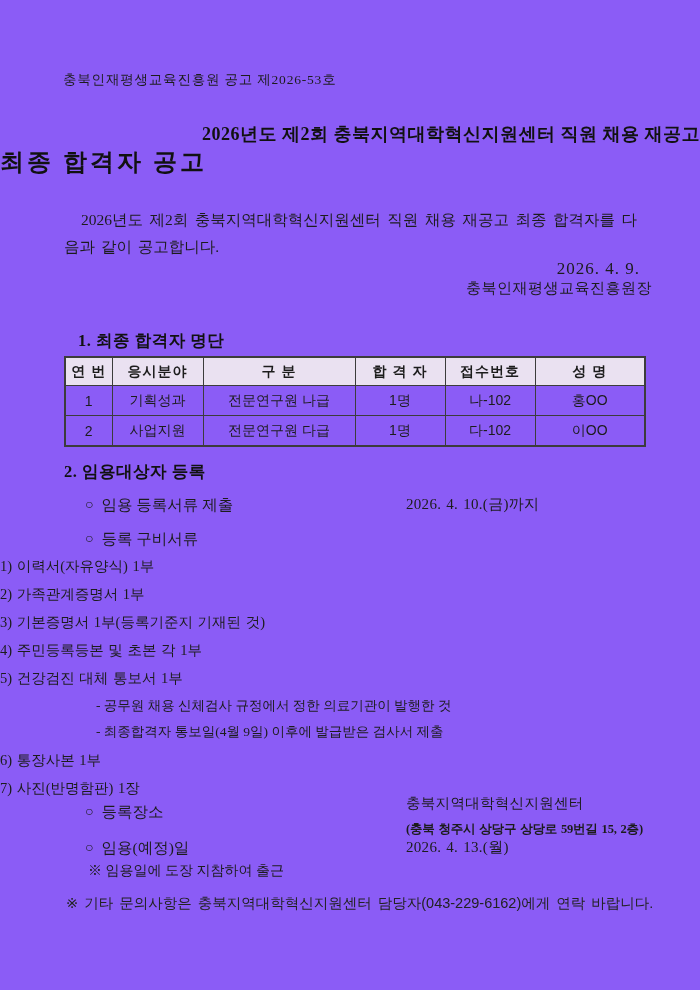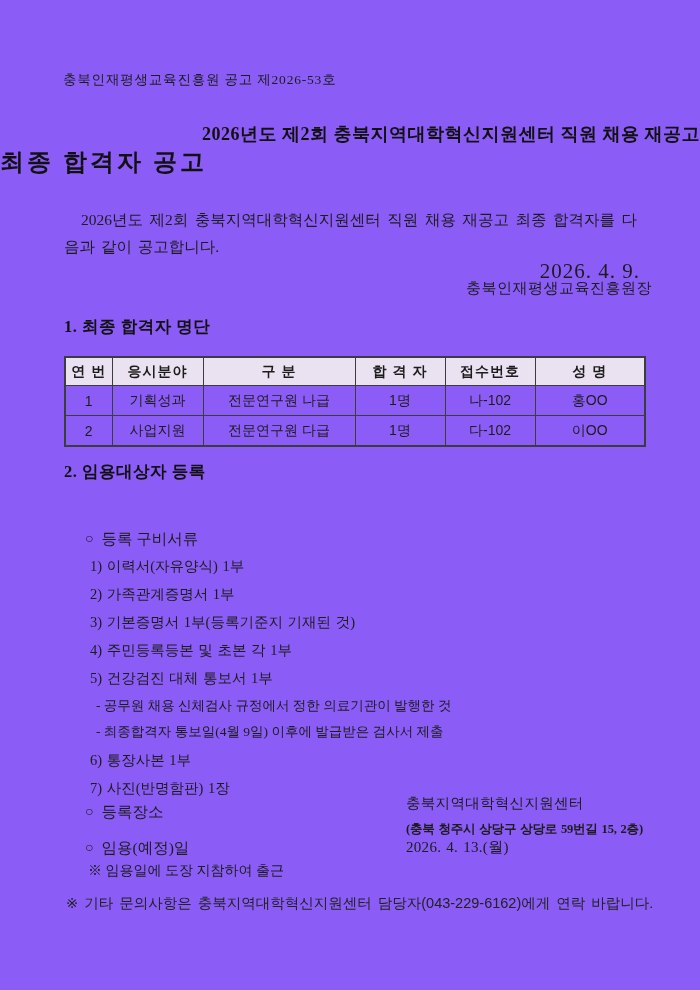--- a/index.html
+++ b/index.html
@@ -31,32 +31,32 @@
     color: #111;
   }
   .intro {
     left: 64px; top: 206px; width: 573px;
     font-size: 15.5px; line-height: 27px;
     text-indent: 17px; text-align: justify;
     word-spacing: 2px;
   }
   .date-line {
     right: 60px; top: 259px;
-    font-size: 21px; letter-spacing: 1px;
+    font-size: 17px; letter-spacing: 1px;
   }
   .signer-line {
     right: 48px; top: 279px;
     font-size: 15px; letter-spacing: 0.5px;
   }
   .sec-heading {
     left: 64px;
     font-size: 16.5px; font-weight: bold; letter-spacing: 0.5px;
     color: #111;
   }
-  .sec1 { top: 316px; }
+  .sec1 { top: 330px; margin-left: 14px; }
   .sec2 { top: 461px; }
 
   table.pass-table {
     position: absolute;
     left: 64px; top: 356px;
     width: 580px;
     border-collapse: collapse;
     table-layout: fixed;
     font-family: "Liberation Sans", "DejaVu Sans", sans-serif;
     font-size: 14px;
@@ -72,21 +72,21 @@
   table.pass-table th { height: 27px; font-weight: bold; letter-spacing: 1px; }
   table.pass-table td { height: 29px; }
 
   .row { position: absolute; left: 0; width: 700px; }
   .bullet-row { font-size: 15.5px; padding-left: 85px; box-sizing: border-box; }
   .bullet { font-size: 14px; margin-right: 8px; position: relative; top: -1px; }
   .row .val {
     position: absolute; left: 406px; top: 0;
     font-size: 15px; letter-spacing: 0.3px; word-spacing: 1px;
   }
-  .doc-item { font-size: 14.5px; padding-left: 90px; box-sizing: border-box; word-spacing: 1px; }
+  .doc-item { font-size: 14.5px; box-sizing: border-box; word-spacing: 1px; }
   .dash-note { font-size: 13.5px; padding-left: 96px; box-sizing: border-box; }
   .row-submit { top: 495px; }
   .row-docs { top: 529px; }
   .row-i0 { top: 557px; }
   .row-i1 { top: 585px; }
   .row-i2 { top: 613px; }
   .row-i3 { top: 641px; }
   .row-i4 { top: 669px; }
   .row-d0 { top: 697px; }
   .row-d1 { top: 723px; }
@@ -155,20 +155,24 @@
         <td>전문연구원 다급</td>
         <td>1명</td>
         <td>다-102</td>
         <td>이OO</td>
       </tr>
     </tbody>
   </table>
 
   <div class="abs sec-heading sec2">2. 임용대상자 등록</div>
 
+  <div class="row bullet-row row-submit">
+    <span class="bullet">○</span><span>임용 등록서류 제출</span>
+    <span class="val">2026. 4. 10.(금)까지</span>
+  </div>
 
   <div class="row bullet-row row-docs">
     <span class="bullet">○</span><span>등록 구비서류</span>
   </div>
 
   <div class="row doc-item row-i0">1) 이력서(자유양식) 1부</div>
   <div class="row doc-item row-i1">2) 가족관계증명서 1부</div>
   <div class="row doc-item row-i2">3) 기본증명서 1부(등록기준지 기재된 것)</div>
   <div class="row doc-item row-i3">4) 주민등록등본 및 초본 각 1부</div>
   <div class="row doc-item row-i4">5) 건강검진 대체 통보서 1부</div>

